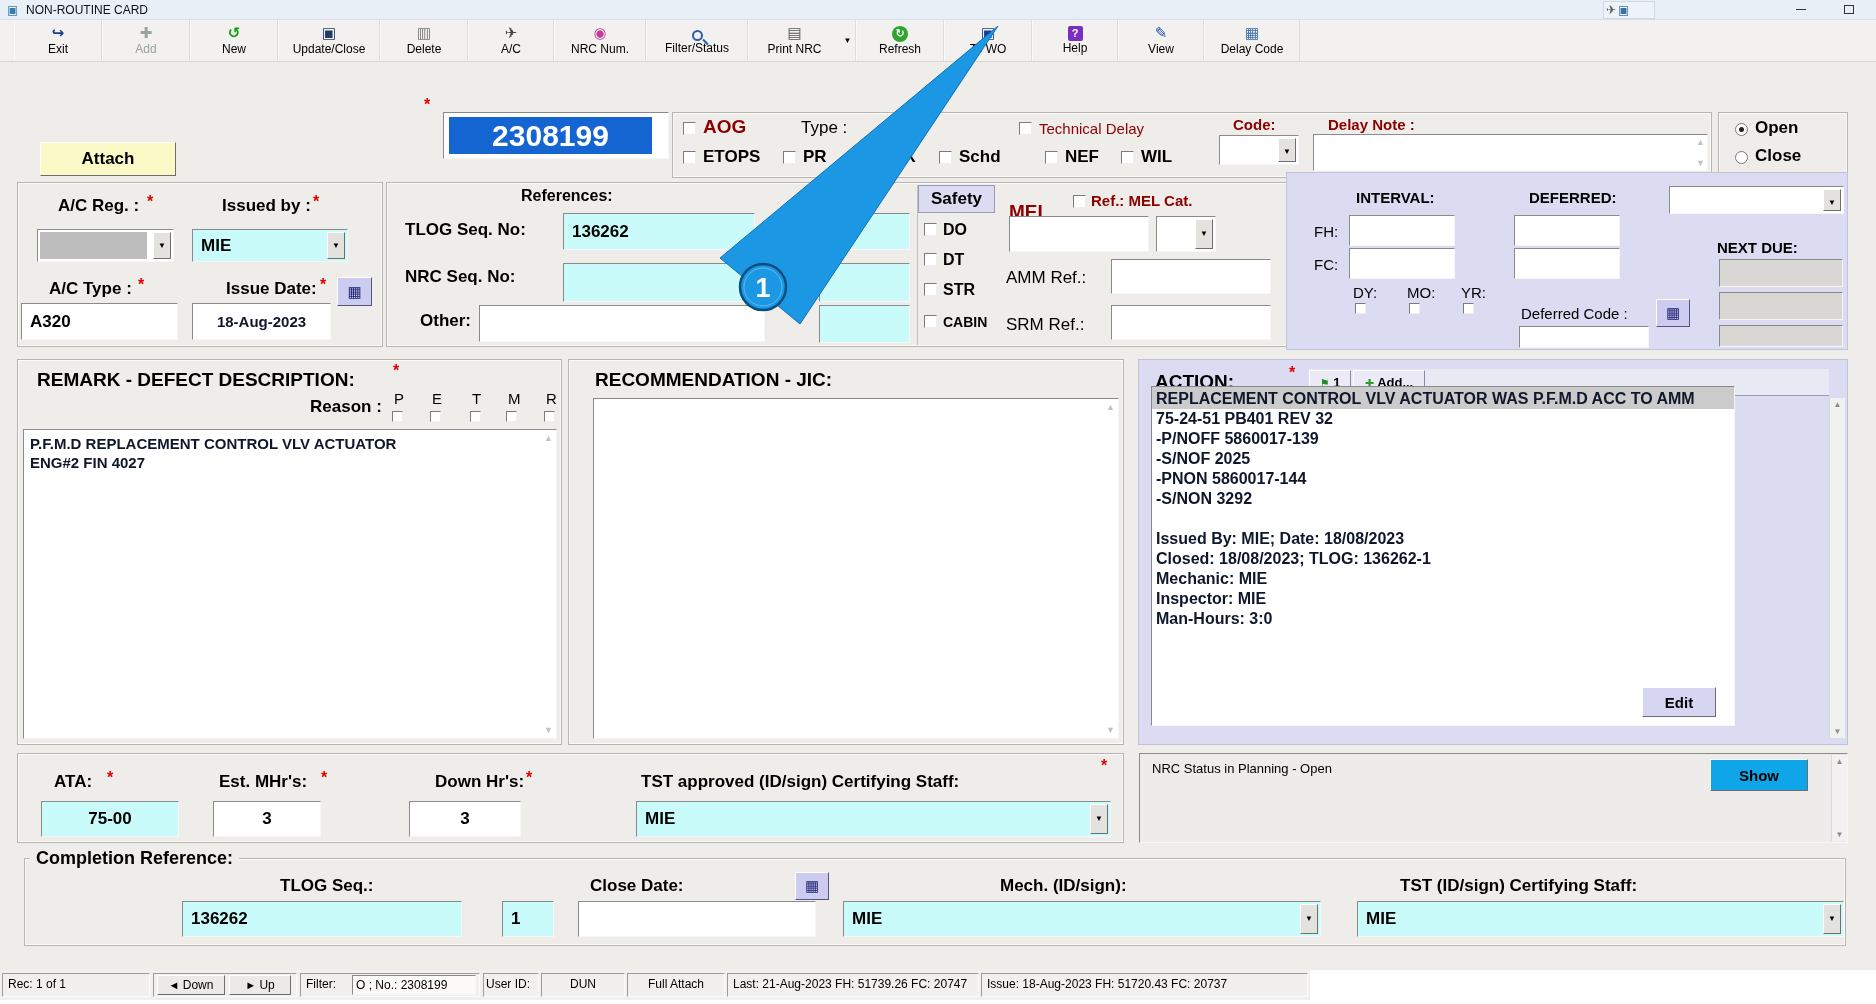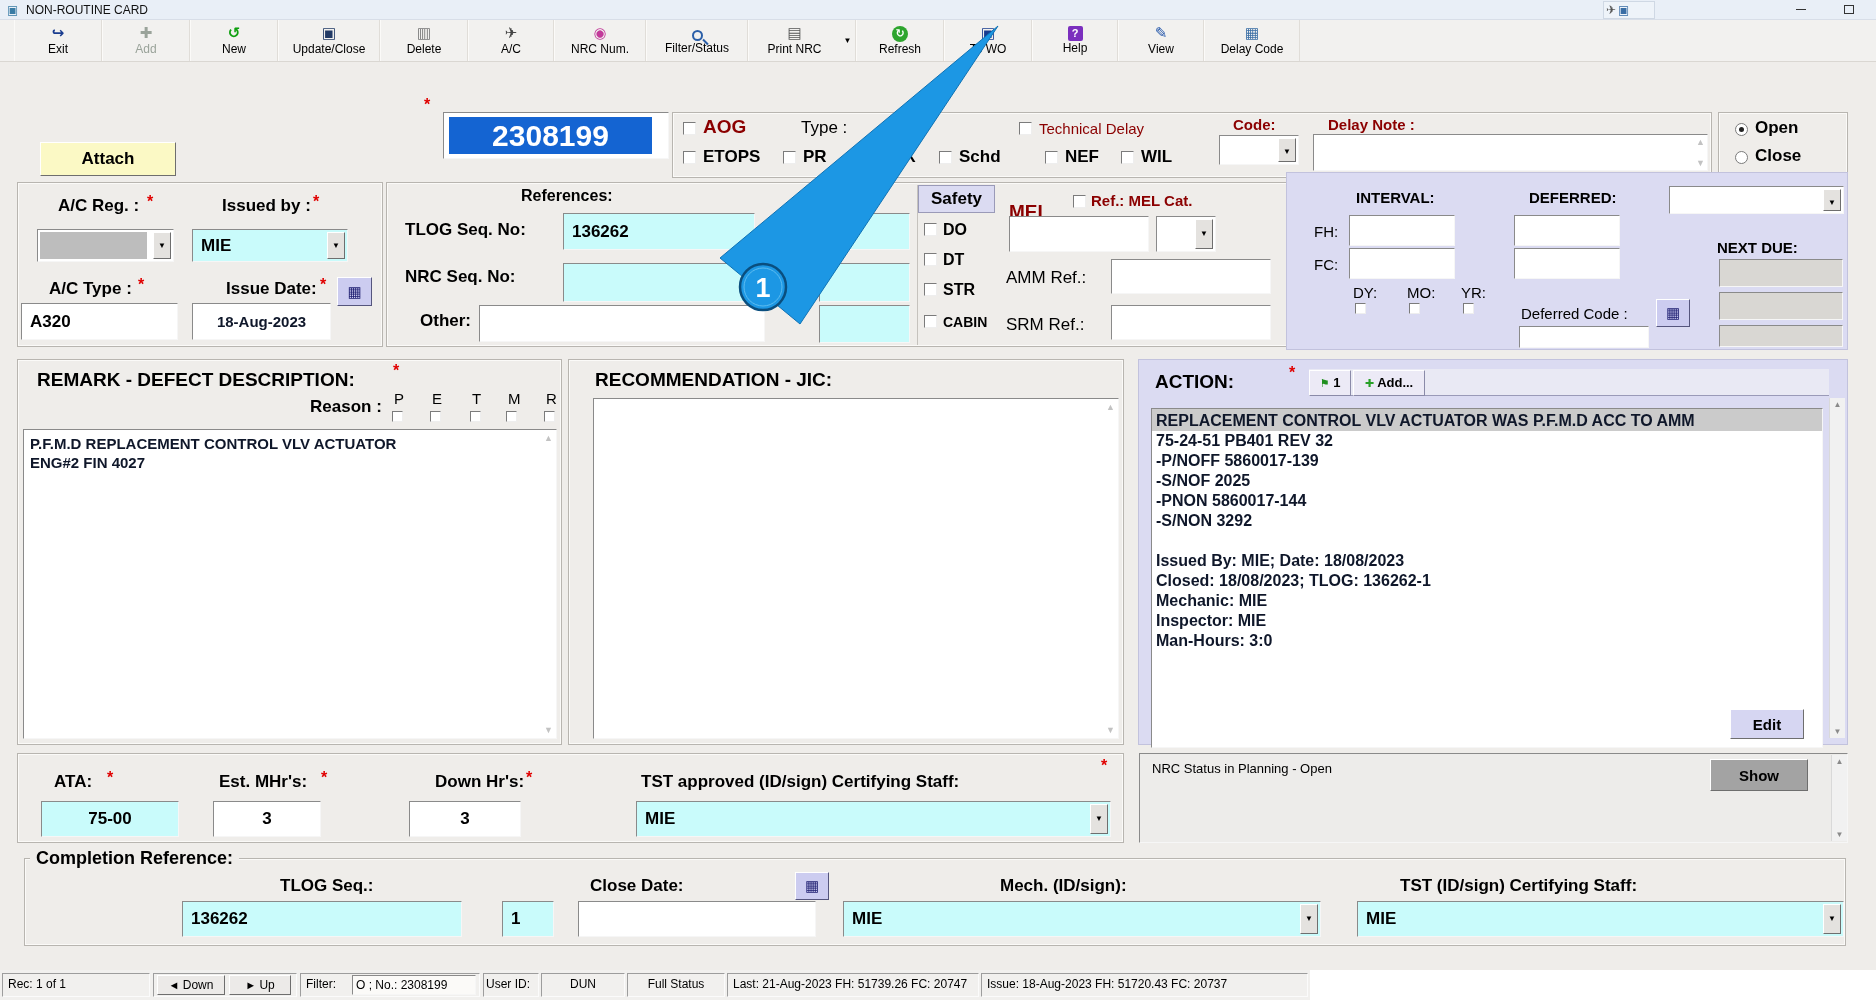--- a/index.html
+++ b/index.html
@@ -326,21 +326,21 @@
     </div>
   </div>
 
   <div class="abs lav" style="left:1138px;top:359px;width:710px;height:386px;border:1px solid #c2c2dd;">
     <span class="abs" style="left:16px;top:11px;font-size:19px;font-weight:bold;">ACTION:</span>
     <span class="abs star" style="left:150px;top:4px;">*</span>
     <div class="abs" style="left:170px;top:9px;width:520px;height:27px;border-bottom:1px solid #9a9ab8;background:#E9E9F4;">
       <div class="tabbtn" style="left:0;top:1px;width:42px;"><span style="color:#1f8f1f;font-size:11px;">⚑</span> <span>1</span></div>
       <div class="tabbtn" style="left:44px;top:1px;width:72px;"><span style="color:#28a028;font-size:11px;">✚</span> <span>Add...</span></div>
     </div>
-    <div class="sunken" style="position:absolute;left:12px;top:48px;width:672px;height:340px;">
+    <div class="sunken" style="position:absolute;left:12px;top:26px;width:584px;height:340px;">
       <div class="navy" style="background:#CBCBCB;font-size:16px;font-weight:bold;line-height:20px;padding:2px 4px 0 4px;white-space:nowrap;">REPLACEMENT CONTROL VLV ACTUATOR WAS P.F.M.D ACC TO AMM</div>
       <div class="navy pre" style="font-size:16px;font-weight:bold;line-height:20px;padding:0 4px;">75-24-51 PB401 REV 32
 -P/NOFF 5860017-139
 -S/NOF 2025
 -PNON 5860017-144
 -S/NON 3292
 
 Issued By: MIE; Date: 18/08/2023
 Closed: 18/08/2023;  TLOG: 136262-1
 Mechanic: MIE
@@ -373,21 +373,21 @@
     <span class="abs lbl" style="left:623px;top:18px;">TST approved (ID/sign) Certifying Staff:</span>
     <span class="abs star" style="left:1083px;top:3px;">*</span>
     <div class="sunken cyan" style="position:absolute;left:618px;top:47px;width:475px;height:36px;">
       <span class="val" style="line-height:34px;">MIE</span>
       <button class="dd"><span>▼</span></button>
     </div>
   </div>
 
   <div class="abs sunken" style="left:1139px;top:753px;width:709px;height:90px;background:#EDECEA;">
     <span class="abs" style="left:12px;top:7px;font-size:13px;">NRC Status in Planning - Open</span>
-    <button class="raised" style="position:absolute;left:570px;top:5px;width:98px;height:32px;background:#a3a3a3;font-size:15px;font-weight:bold;">Show</button>
+    <button class="raised" style="position:absolute;left:570px;top:5px;width:98px;height:32px;background:#0ea5e9;font-size:15px;font-weight:bold;">Show</button>
     <div class="vsb" style="left:691px;top:1px;height:86px;">
       <b style="top:2px;">▲</b>
       <b style="bottom:2px;">▼</b>
     </div>
   </div>
 
   <div class="abs grp" style="left:24px;top:858px;width:1822px;height:88px;"></div>
   <span class="abs" style="left:30px;top:848px;font-size:18px;font-weight:bold;background:#EFEDEA;padding:0 6px;">Completion Reference:</span>
   <span class="abs lbl" style="left:280px;top:876px;">TLOG Seq.:</span>
   <div class="abs sunken cyan" style="left:182px;top:901px;width:280px;height:36px;">
@@ -414,21 +414,21 @@
   <div class="abs" style="left:1310px;top:970px;width:566px;height:34px;background:#fff;"></div>
   <div class="abs" style="left:0;top:1000px;width:1876px;height:4px;background:#fff;"></div>
   <div class="sb" style="left:2px;width:148px;">Rec: 1 of 1</div>
   <div class="sb" style="left:153px;width:144px;"></div>
   <button class="sbtn" style="left:157px;top:975px;width:68px;"><b>◄</b> <span>Down</span></button>
   <button class="sbtn" style="left:229px;top:975px;width:62px;"><b>►</b> <span>Up</span></button>
   <div class="sb" style="left:300px;width:180px;"><span>Filter:</span></div>
   <div class="abs sunken" style="left:352px;top:975px;width:124px;height:20px;font-size:12px;line-height:18px;padding:0 3px;white-space:nowrap;background:#FBFAF8;">O ; No.: 2308199</div>
   <div class="sb" style="left:483px;width:56px;padding:0 2px;">User ID:</div>
   <div class="sb" style="left:541px;width:84px;text-align:center;">DUN</div>
-  <div class="sb" style="left:627px;width:98px;text-align:center;">Full Status</div>
+  <div class="sb" style="left:627px;width:98px;text-align:center;">Full Attach</div>
   <div class="sb" style="left:727px;width:252px;">Last: 21-Aug-2023 FH: 51739.26 FC: 20747</div>
   <div class="sb" style="left:981px;width:327px;">Issue: 18-Aug-2023 FH: 51720.43 FC: 20737</div>
 
   <svg class="abs" style="left:0;top:0;pointer-events:none;" width="1876" height="1004" viewBox="0 0 1876 1004">
     <polygon points="998,26 720,258 800,324" fill="#1C97E4" stroke="#0F72B4" stroke-width="1"></polygon>
     <circle cx="763" cy="287" r="23" fill="#1C97E4" stroke="#0A4E7E" stroke-width="2.5"></circle>
     <circle cx="763" cy="287" r="19" fill="none" stroke="#5CBCF0" stroke-width="1"></circle>
     <text x="763" y="297" text-anchor="middle" font-size="27" font-weight="bold" fill="#ffffff" font-family="Liberation Sans, sans-serif">1</text>
   </svg>
 

